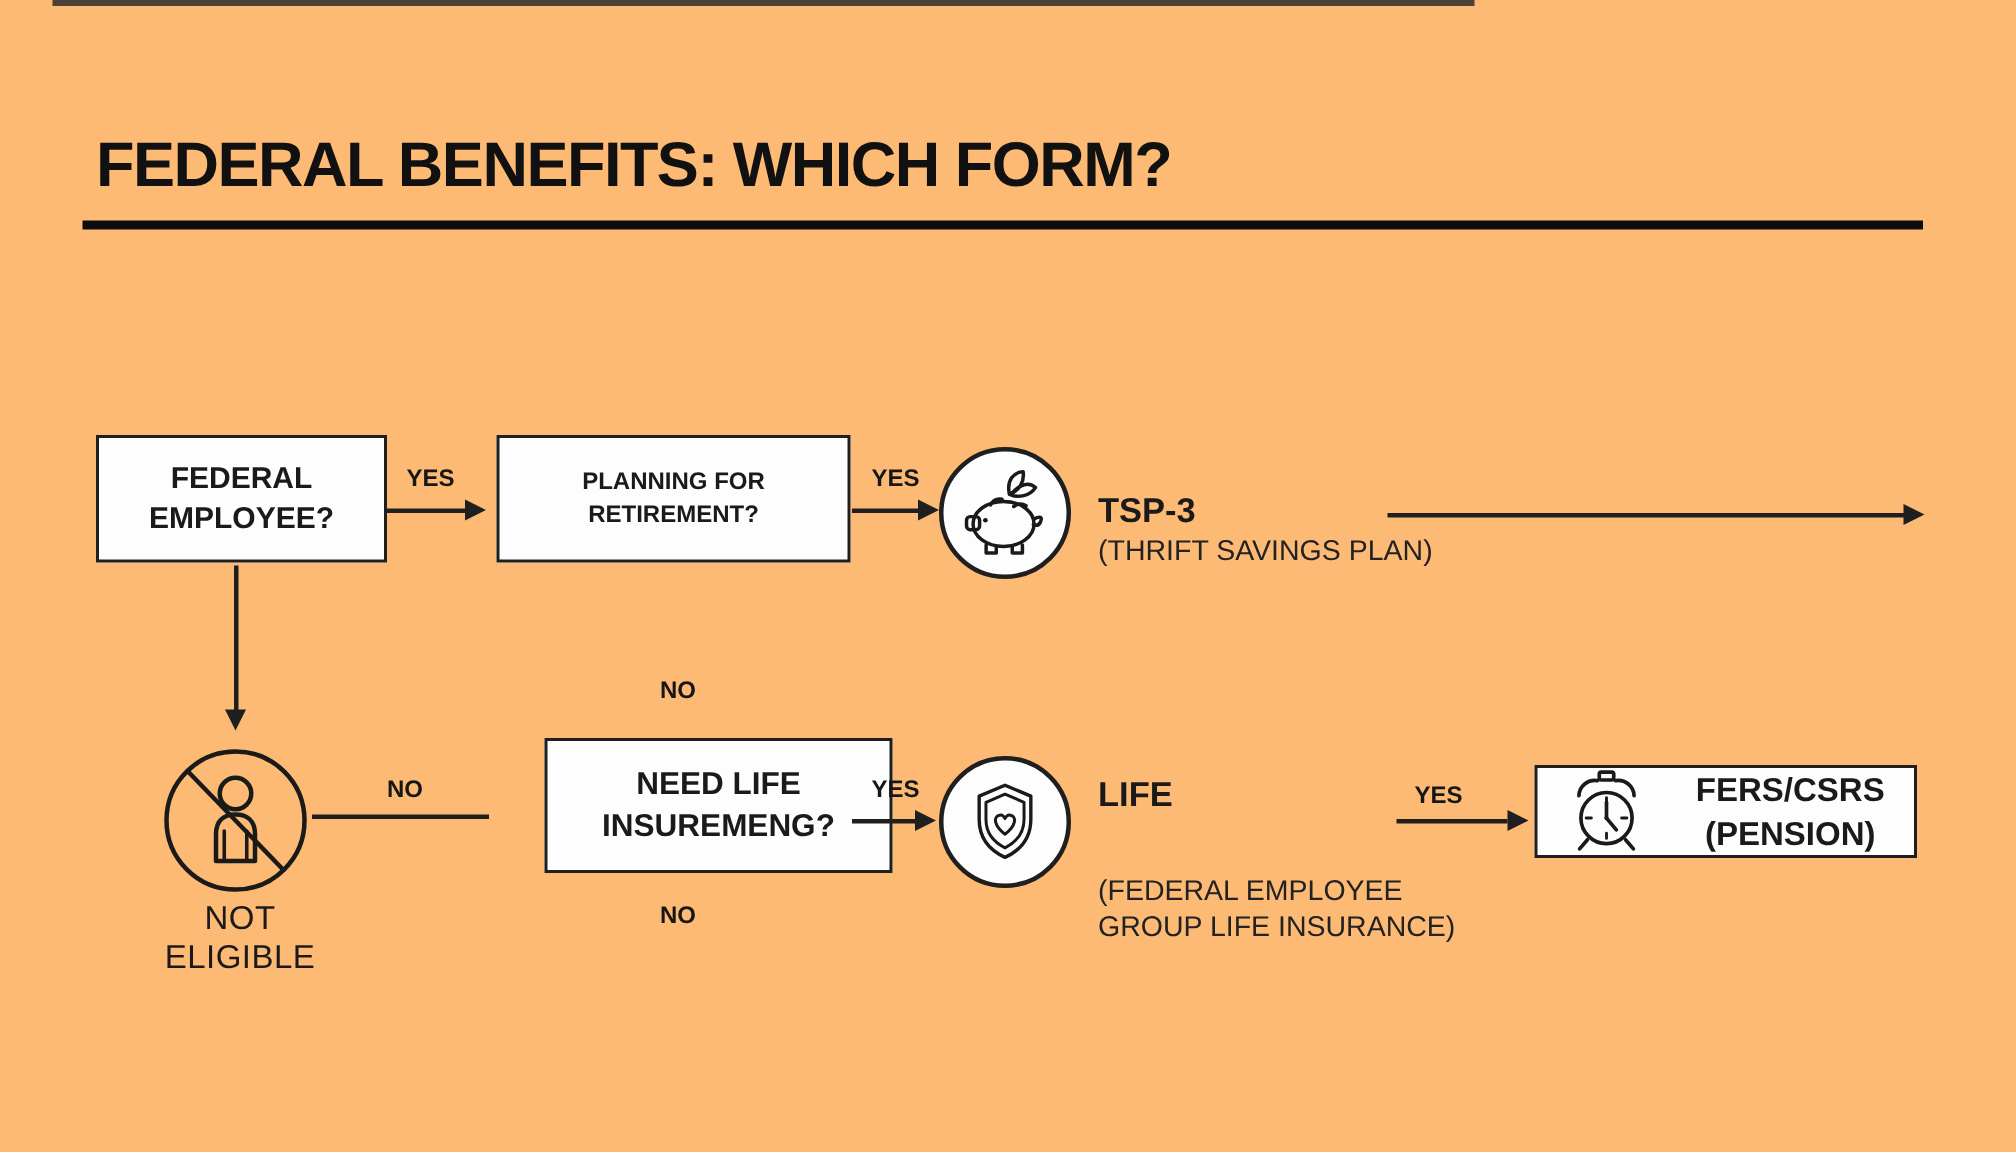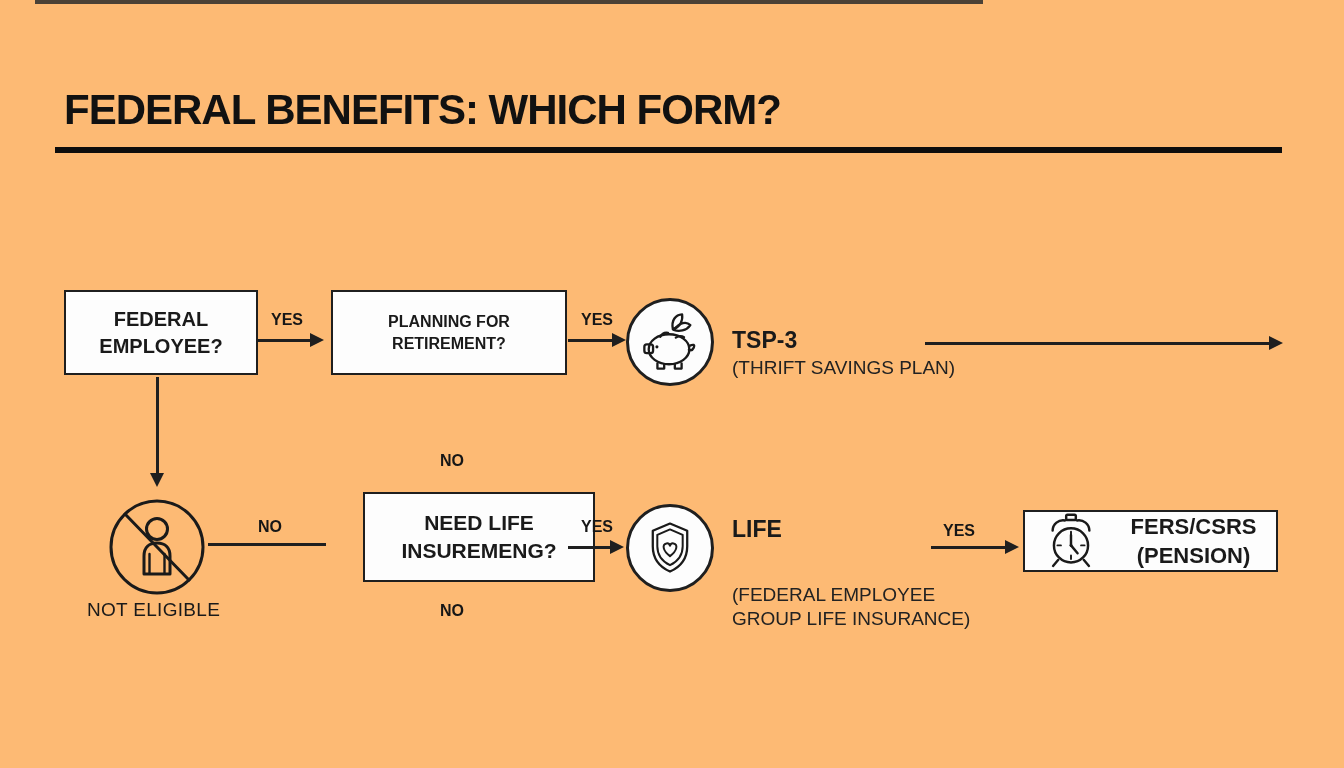--- a/index.html
+++ b/index.html
@@ -34,22 +34,22 @@
     border-left:7.5px solid transparent; border-right:7.5px solid transparent; border-top:14px solid #1f1f1f;}
   .circle{
     position:absolute; border:3px solid #1f1f1f; border-radius:50%; background:#fdfdfd;
     display:flex; align-items:center; justify-content:center; box-sizing:border-box;
   }
   .c-pig{left:626px; top:298px; width:88px; height:88px;}
   .c-shield{left:626px; top:504px; width:88px; height:88px;}
   .ne-icon{position:absolute; left:107px; top:497px; width:100px; height:100px;}
   .otitle{position:absolute; font-size:23px; font-weight:700; white-space:nowrap;}
   .osub{position:absolute; font-size:19px; font-weight:400; line-height:1.26; white-space:pre-line; color:#222;}
-  .ne-label{position:absolute; left:87px; top:599px; width:146px; text-align:left;
-    font-size:19px; font-weight:500; letter-spacing:.3px;}
+  .ne-label{position:absolute; left:87px; top:599px; width:146px; text-align:center;
+    font-size:22px; font-weight:500; letter-spacing:.3px;}
   svg{display:block;}
 </style>
 </head>
 <body>
 
 <div class="canvas">
 
   <div class="topbar"></div>
 
   <div class="title">FEDERAL BENEFITS: WHICH FORM?</div>

